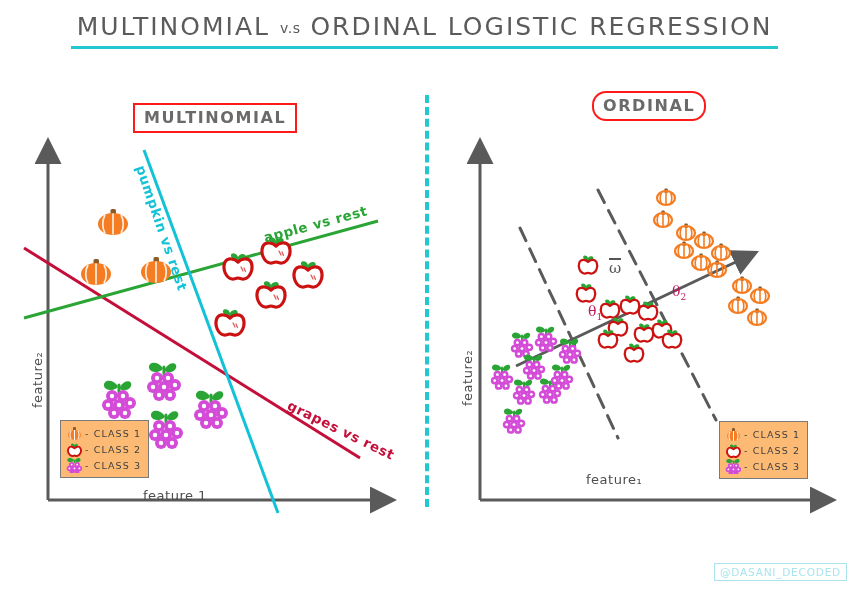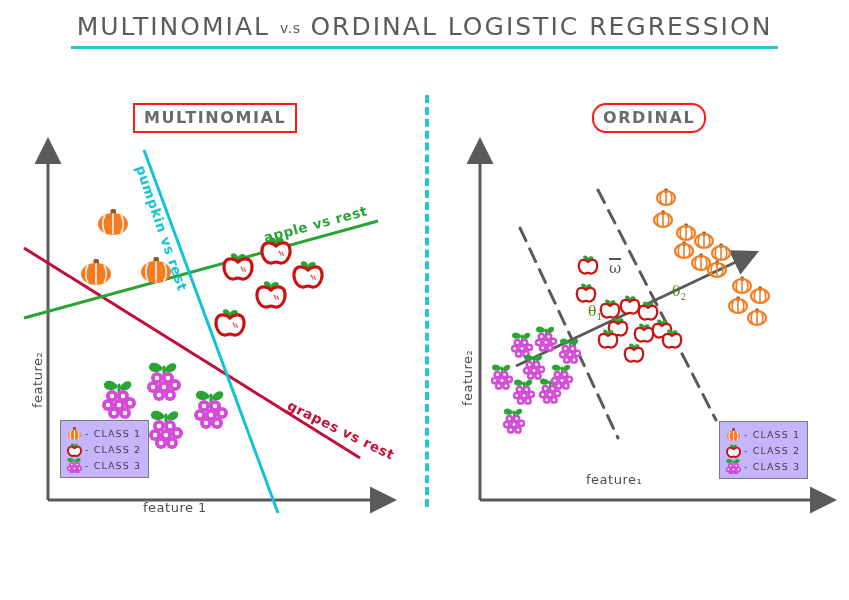--- a/index.html
+++ b/index.html
@@ -28,21 +28,21 @@
   
   .panel-tag{
     position:absolute;
     border:2.5px solid #ff1a1a;
     color:#6a6a6a;
     font-size:16px;letter-spacing:1.6px;font-weight:600;
     padding:3px 9px 4px 9px;
     background:#fff;white-space:nowrap;
   }
   #tag-multinomial{left:133px;top:103px;}
-  #tag-ordinal{left:592px;top:103px;border-radius:14px;}
+  #tag-ordinal{left:592px;top:91px;border-radius:14px;}
 
   
   .divider{
     position:absolute;left:425px;top:95px;width:0;height:412px;
     border-left:4px dashed #22c7cf;
   }
 
   
   .pane{position:absolute;}
   #pane-left{left:28px;top:148px;width:370px;height:365px;}
@@ -50,21 +50,21 @@
   .pane svg{display:block;overflow:visible;}
 
   .axis-label{
     position:absolute;color:#4d4d4d;font-size:13px;
     font-family:"DejaVu Sans", sans-serif;letter-spacing:.5px;
   }
   .axis-label.vert{transform:rotate(-90deg);transform-origin:left top;white-space:nowrap;}
 
   
   .legend{
-    position:absolute;border:1.6px solid #7a7a7a;background:#c4b5fd;
+    position:absolute;border:1.6px solid #7a7a7a;background:#fdba74;
     padding:4px 7px 4px 5px;
   }
   .legend-row{display:flex;align-items:center;height:16px;white-space:nowrap;}
   .legend-key{width:17px;height:15px;display:inline-block;margin-right:2px;}
   .legend-text{
     color:#3f3f3f;font-size:9.5px;letter-spacing:1.1px;
     font-family:"DejaVu Sans", sans-serif;
   }
   #legend-left{left:60px;top:420px;}
   #legend-right{left:719px;top:421px;}
@@ -73,21 +73,21 @@
   .bound-label{
     position:absolute;white-space:nowrap;
     font-family:"DejaVu Sans", sans-serif;
     font-size:13.5px;letter-spacing:.6px;font-weight:600;
   }
   #lbl-pumpkin{left:148px;top:163px;color:#13c2d6;transform:rotate(71deg);transform-origin:left top;}
   #lbl-apple{left:262px;top:230px;color:#2aa535;transform:rotate(-15deg);transform-origin:left top;}
   #lbl-grapes{left:292px;top:397px;color:#c40f3a;transform:rotate(26deg);transform-origin:left top;}
 
   .theta-label{
-    position:absolute;color:#4d7c0f;font-size:14px;
+    position:absolute;color:#be185d;font-size:14px;
     font-family:"DejaVu Serif", serif;white-space:nowrap;
   }
   .theta-label sub{font-size:9px;}
   #theta1{left:588px;top:303px;}
   #theta2{left:672px;top:283px;}
   #wvec{left:609px;top:258px;font-size:15px;font-family:"DejaVu Serif", serif;color:#555;}
   #wvec .bar{display:block;height:2px;background:#555;margin-bottom:-1px;}
 
   
   .watermark{
@@ -190,21 +190,21 @@
 
       <g>
         <use href="#grapesG" x="91" y="250"></use>
         <use href="#grapesG" x="136" y="232"></use>
         <use href="#grapesG" x="138" y="280"></use>
         <use href="#grapesG" x="183" y="260"></use>
       </g>
     </svg>
 
     <div class="axis-label vert" style="left:2px;top:260px;">feature₂</div>
-    <div class="axis-label" style="left:115px;top:340px;margin-top:12px;">feature 1</div>
+    <div class="axis-label" style="left:115px;top:340px;">feature 1</div>
   </div>
 
   <div class="bound-label" id="lbl-pumpkin">pumpkin vs rest</div>
   <div class="bound-label" id="lbl-apple">apple vs rest</div>
   <div class="bound-label" id="lbl-grapes">grapes vs rest</div>
 
   <div class="pane" id="pane-right">
     <svg width="380" height="365" viewBox="0 0 380 365">
       <defs>
         <marker id="arrR" markerWidth="9" markerHeight="9" refX="2" refY="4.5" orient="auto">
@@ -413,14 +413,15 @@
             <circle cx="3.4" cy="10.4" r="0.9"></circle>
               <circle cx="8.5" cy="10.4" r="0.9"></circle>
               <circle cx="13.4" cy="10.4" r="0.9"></circle>
           </g>
         </svg>
       </span>
       <span class="legend-text">- CLASS 3</span>
     </div>
   </div>
 
+  <div class="watermark">@DASANI_DECODED</div>
 
 </div>
 
 </body></html>

